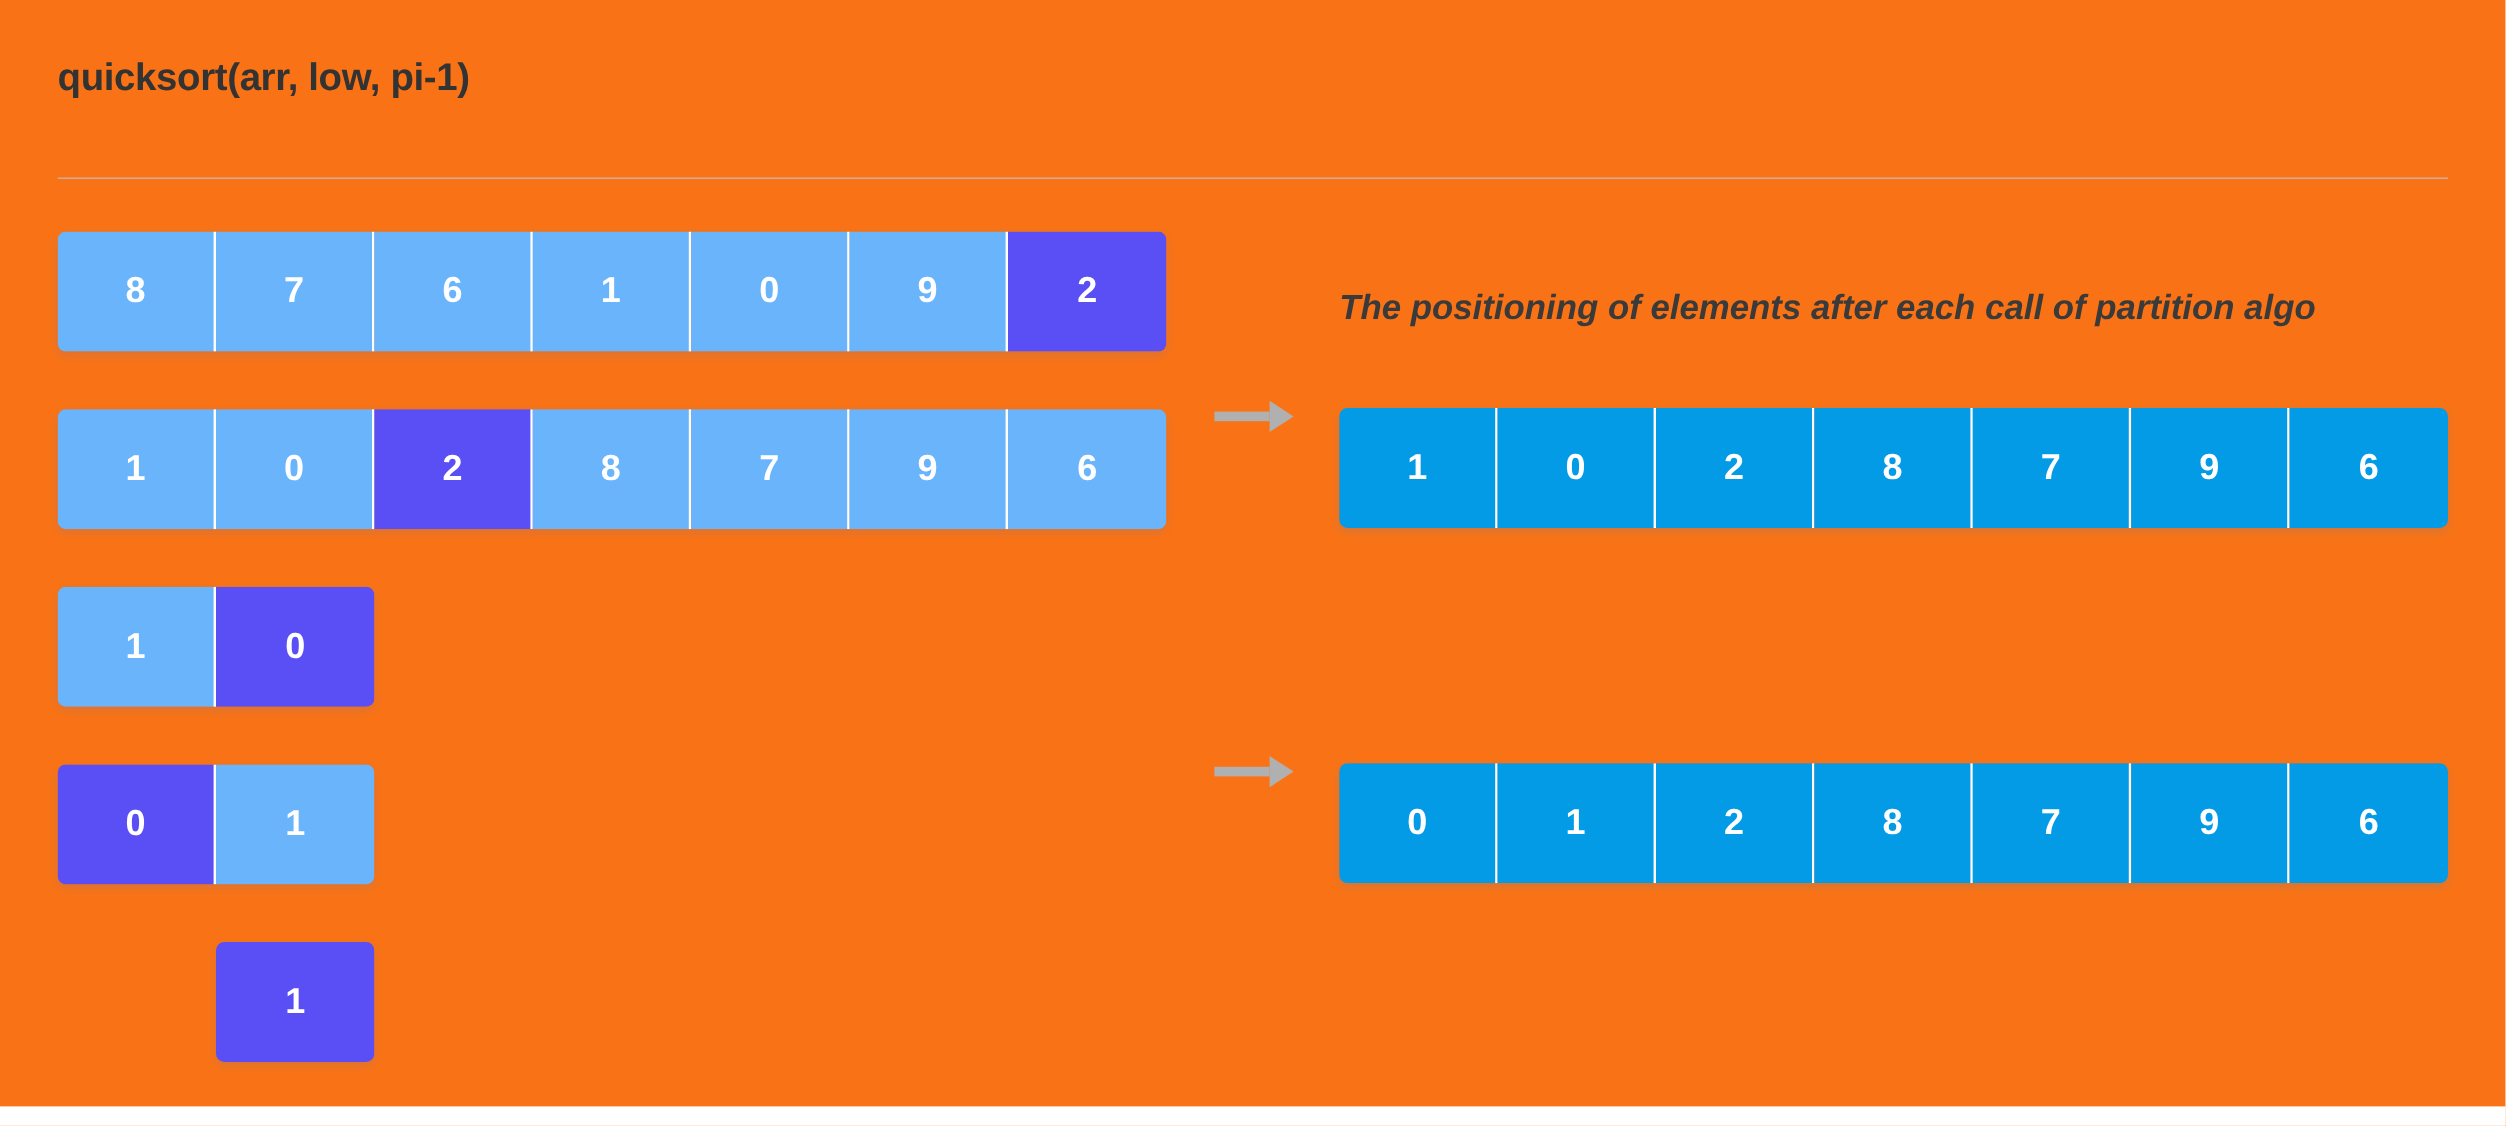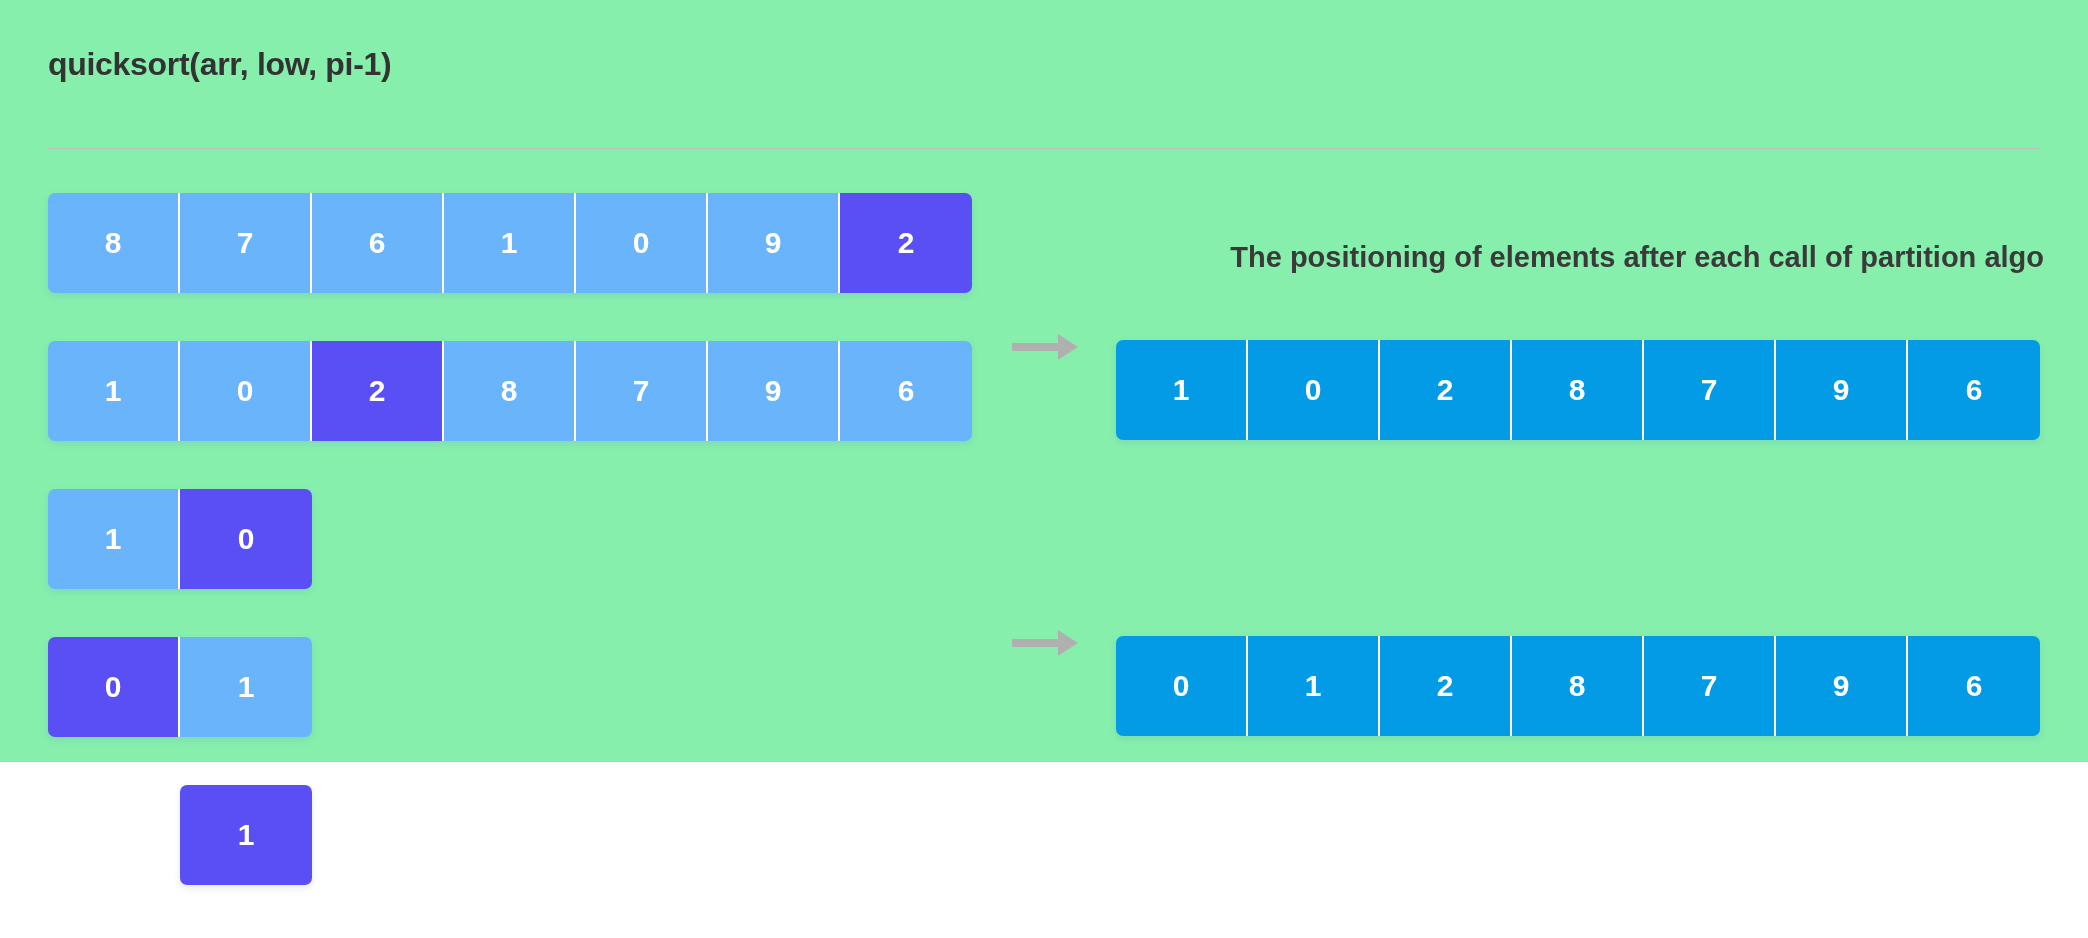--- a/index.html
+++ b/index.html
@@ -7,22 +7,22 @@
     width: 2088px;
     height: 938px;
     background: #ffffff;
     font-family: "Liberation Sans", sans-serif;
     overflow: hidden;
   }
 
   .page {
     position: relative;
     width: 2088px;
-    height: 762px;
-    background: #86efac;
+    height: 922px;
+    background: #f97316;
     padding-left: 40px;
   }
 
   
   .page-title {
     position: absolute;
     left: 48px;
     top: 46px;
     font-size: 32px;
     font-weight: bold;
@@ -100,25 +100,26 @@
   
   .right-panel {
     position: absolute;
     left: 1116px;
     top: 238px;
     width: 928px;
   }
 
   .right-heading {
     width: 928px;
-    text-align: right;
+    text-align: left;
     font-size: 29px;
     font-weight: bold;
     line-height: 1.32;
     color: #3a3a3a;
+    font-style: italic;
   }
 
   .result-array {
     position: absolute;
     display: flex;
     border-radius: 7px;
     overflow: hidden;
     box-shadow: 0 3px 7px rgba(60,140,200,0.18);
   }
   .rcell {

